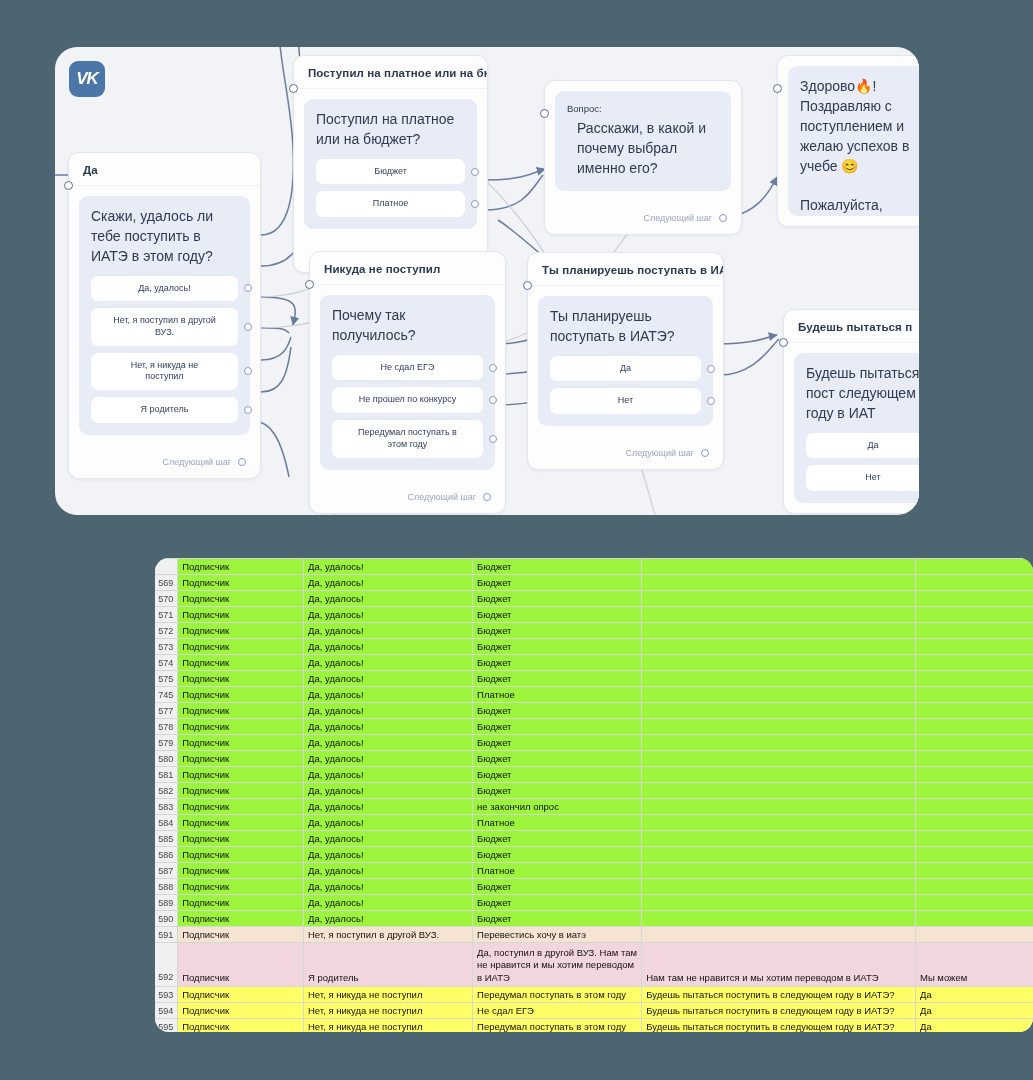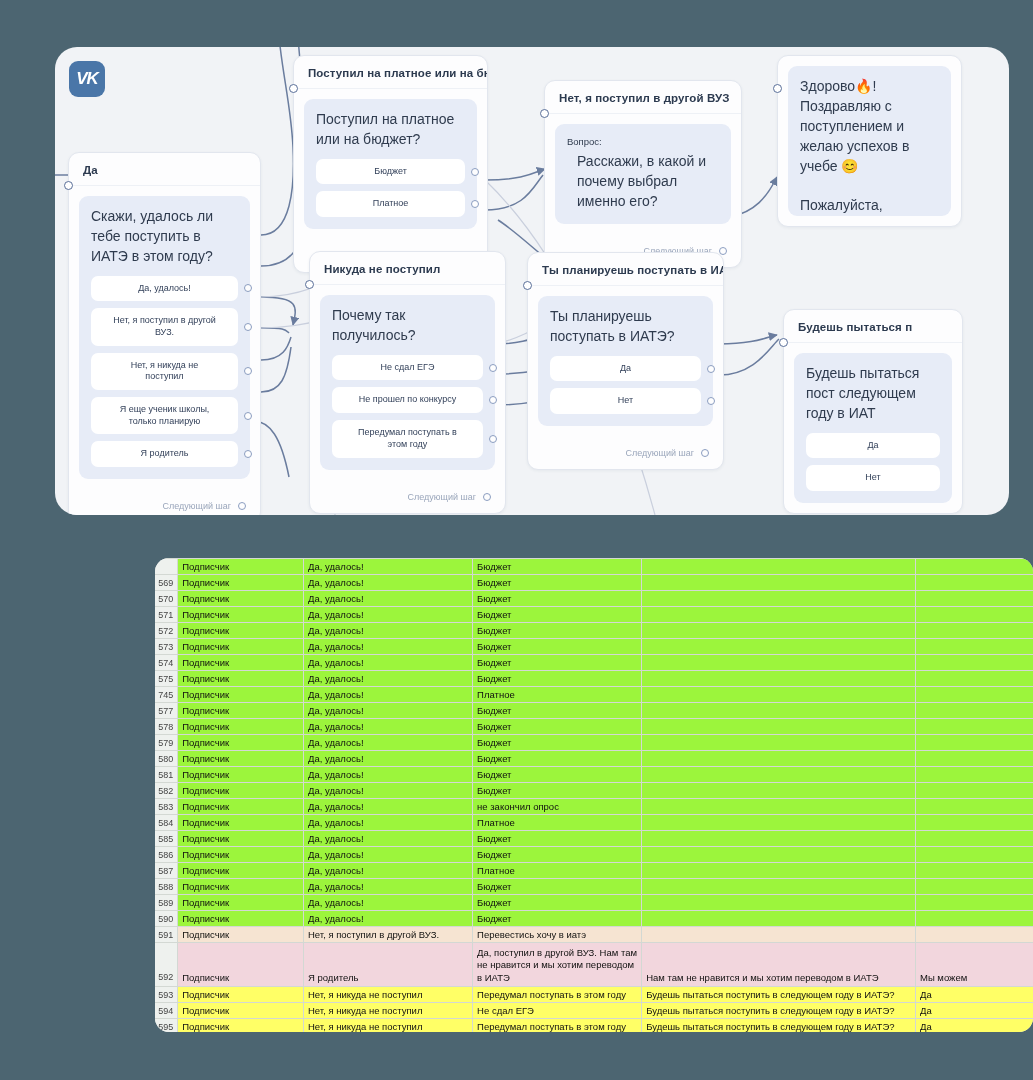--- a/index.html
+++ b/index.html
@@ -8,21 +8,21 @@
     width: 1033px; height: 1080px;
     background: #4c6571;
     font-family: "Liberation Sans", sans-serif;
     overflow: hidden;
   }
 
   
   #flow-panel {
     position: absolute;
     left: 55px; top: 47px;
-    width: 954px; height: 468px;
+    width: 864px; height: 468px;
     background: #f1f3f6;
     border-radius: 22px;
     overflow: hidden;
   }
   #flow-edges { position: absolute; left: 0; top: 0; width: 838px; height: 468px; }
 
   .vk-logo {
     position: absolute; left: 14px; top: 14px;
     width: 36px; height: 36px;
     background: #4a76a8;
@@ -181,21 +181,20 @@
 
   <div class="node" style="left:13px; top:105px; width:193px;">
     <div class="in-port"></div>
     <div class="node-title">Да</div>
     <div class="node-body">
       <div class="bubble">
         <div class="bubble-text">Скажи, удалось ли тебе поступить в ИАТЭ в этом году?</div>
         <div class="choice"><span>Да, удалось!</span><span class="port"></span></div>
         <div class="choice"><span>Нет, я поступил в другой ВУЗ.</span><span class="port"></span></div>
         <div class="choice"><span>Нет, я никуда не поступил</span><span class="port"></span></div>
-        <div class="choice"><span>Я еще ученик школы, только планирую</span><span class="port"></span></div>
         <div class="choice"><span>Я родитель</span><span class="port"></span></div>
       </div>
     </div>
     <div class="node-foot">
       <span>Следующий шаг</span>
       <span class="port"></span>
     </div>
   </div>
 
   <div class="node" style="left:238px; top:8px; width:195px;">
@@ -209,21 +208,20 @@
       </div>
     </div>
     <div class="node-foot">
       <span>Следующий шаг</span>
       <span class="port"></span>
     </div>
   </div>
 
   <div class="node" style="left:489px; top:33px; width:198px;">
     <div class="in-port"></div>
-    <div class="node-title">Нет, я поступил в другой ВУЗ</div>
     <div class="node-body">
       <div class="bubble">
         <div class="bubble-text q-label">Вопрос:</div>
         <div class="bubble-text q-body">Расскажи, в какой и почему выбрал именно его?</div>
       </div>
     </div>
     <div class="node-foot">
       <span>Следующий шаг</span>
       <span class="port"></span>
     </div>

